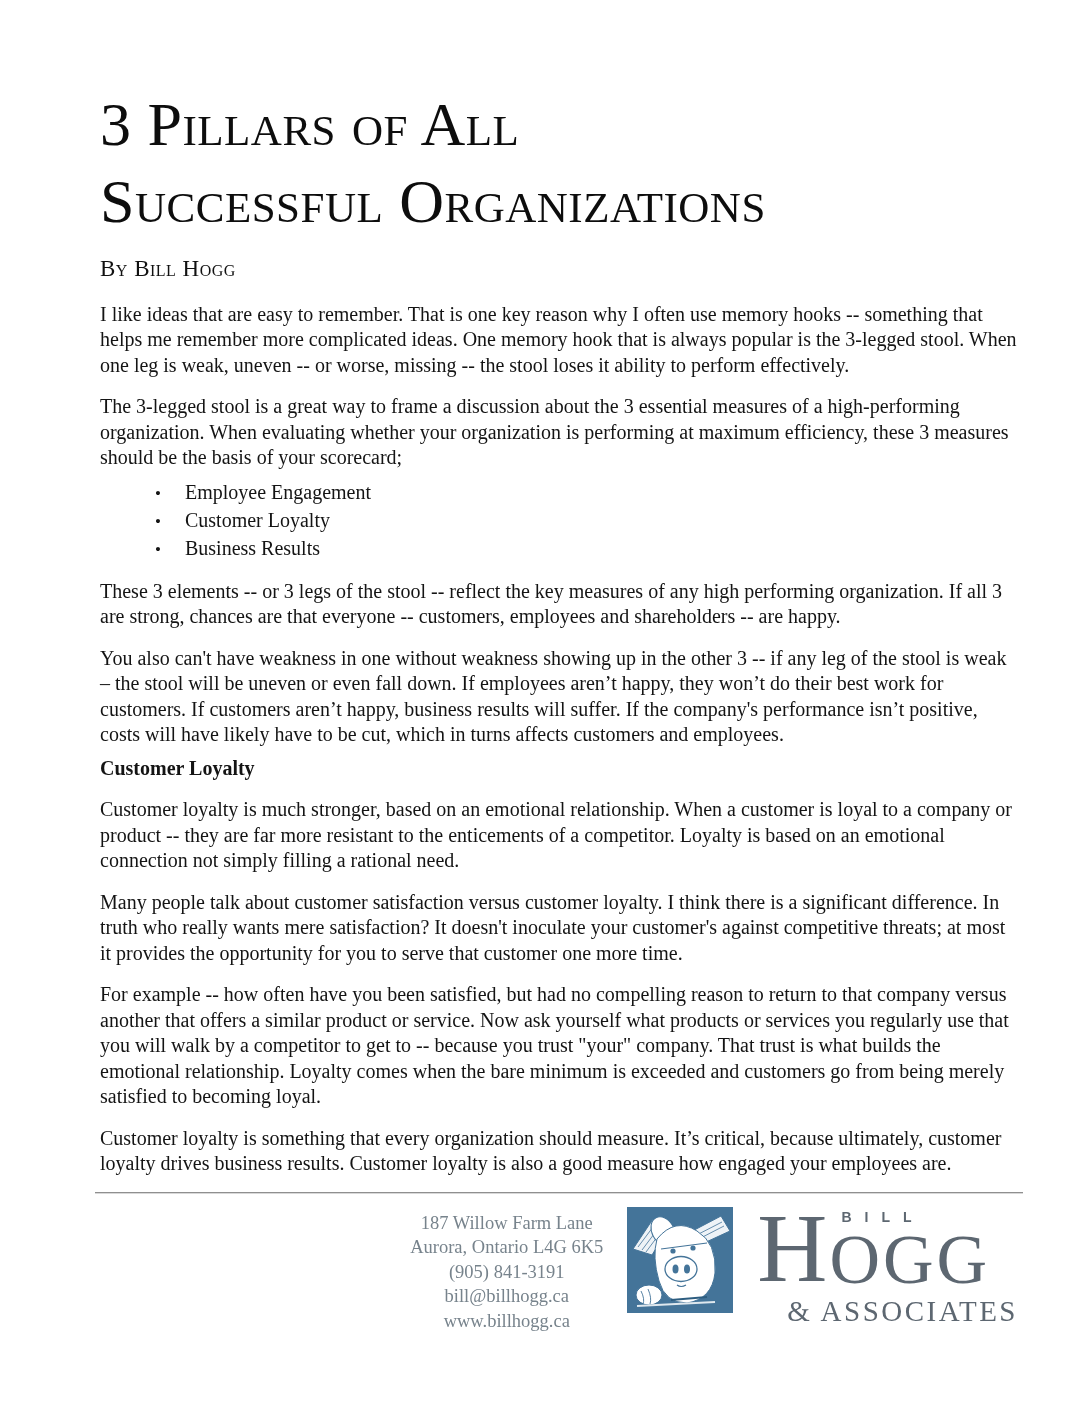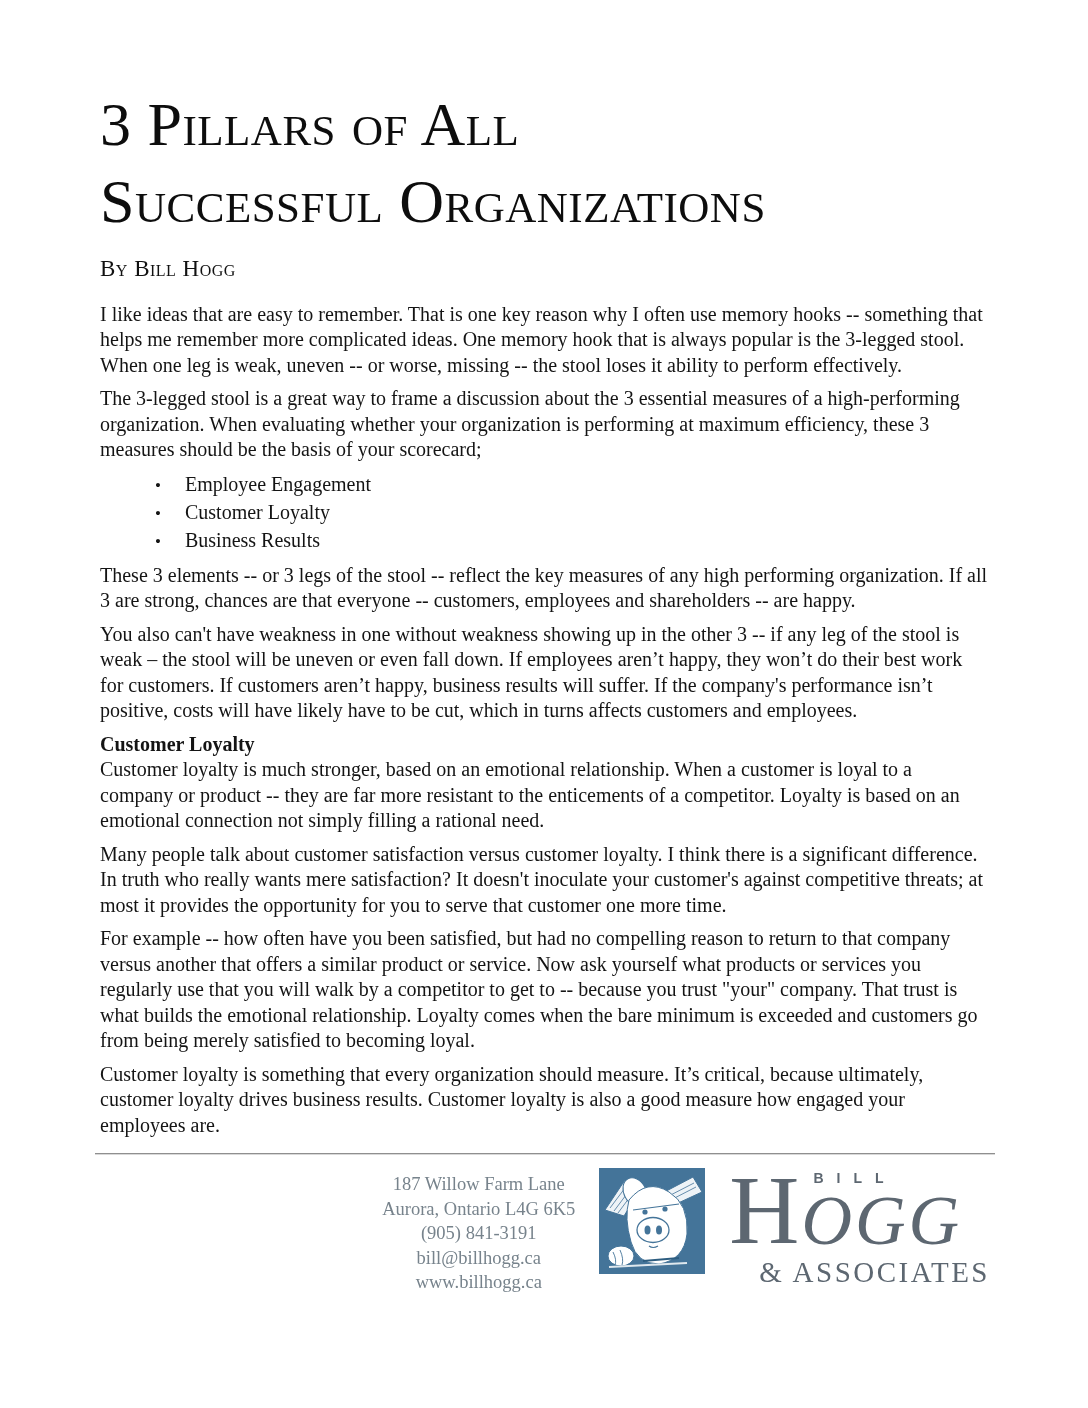--- a/index.html
+++ b/index.html
@@ -6,21 +6,21 @@
   html, body { margin: 0; padding: 0; }
   body {
     width: 1088px;
     height: 1408px;
     background: #ffffff;
     font-family: "Liberation Serif", serif;
     color: #141414;
     overflow: hidden;
   }
   .page {
-    padding: 86px 98px 0 100px;
+    padding: 86px 70px 0 100px;
     width: 1088px;
   }
   .title {
     font-size: 62px;
     line-height: 1.24;
     font-weight: 400;
     font-variant: small-caps;
     letter-spacing: 0.5px;
     color: #0d0d0d;
     margin: 0 0 16px 0;
@@ -28,21 +28,21 @@
   .byline {
     font-size: 23px;
     font-variant: small-caps;
     letter-spacing: 0.5px;
     margin: 0 0 20px 0;
     color: #111;
   }
   .para {
     font-size: 20px;
     line-height: 25.5px;
-    margin: 0 0 8px 0;
+    margin: 16px 0 8px 0;
   }
   ul.scorecard {
     list-style: none;
     margin: 0 0 8px 0;
     padding: 0;
   }
   ul.scorecard li {
     display: flex;
     align-items: baseline;
     font-size: 20px;
@@ -111,21 +111,20 @@
     font-size: 14px;
     letter-spacing: 13px;
     margin: 0 0 9px 12px;
     display: block;
   }
   .wm-ogg {
     font-size: 70px;
     line-height: 0.73;
     letter-spacing: 3px;
     display: block;
-    font-style: italic;
   }
   .wm-sub {
     font-size: 29px;
     letter-spacing: 2.5px;
     margin-top: 10px;
     white-space: nowrap;
     margin-left: 30px;
   }
 </style>
 </head>

